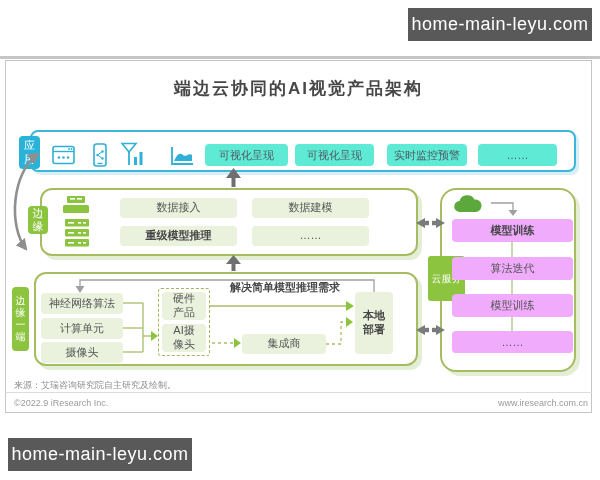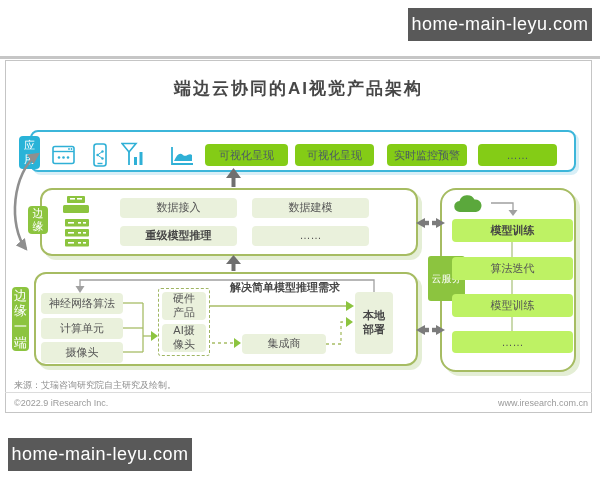--- a/index.html
+++ b/index.html
@@ -5,27 +5,27 @@
   html,body{margin:0;padding:0;background:#fff;}
   body{width:600px;height:480px;position:relative;overflow:hidden;
        font-family:"Liberation Sans","DejaVu Sans",sans-serif;color:#4a4a4a;}
   .abs{position:absolute;box-sizing:border-box;}
   .wm{background:#595959;color:#fff;display:flex;align-items:center;justify-content:center;
       font-size:18px;letter-spacing:.5px;}
   .card{background:#fff;border:1px solid #c5c5c5;}
   .title{text-align:center;font-size:17px;font-weight:bold;color:#474747;letter-spacing:2px;}
   .row-app{border:2px solid #3cb6da;border-radius:8px;background:#fff;
            box-shadow:3px 3px 0 #d8eff7;}
-  .bluebox{background:#84cc16;border-radius:4px;display:flex;align-items:center;justify-content:center;
+  .bluebox{background:#5eead4;border-radius:4px;display:flex;align-items:center;justify-content:center;
            font-size:11px;color:#4b5a63;}
   .greenframe{border:2px solid #a6bc62;border-radius:12px;background:#fff;
               box-shadow:4px 4px 0 #e4eed5;}
   .gbox{background:#eaf1dc;border-radius:4px;display:flex;align-items:center;justify-content:center;
         font-size:11px;color:#555;text-align:center;line-height:1.25;}
-  .cbox{background:#bef264;border-radius:4px;display:flex;align-items:center;justify-content:center;
+  .cbox{background:#f0abfc;border-radius:4px;display:flex;align-items:center;justify-content:center;
         font-size:11px;color:#555;}
   .bold{font-weight:bold;color:#454545;}
   .badge{color:#fff;display:flex;align-items:center;justify-content:center;text-align:center;
          border-radius:4px;word-break:break-all;line-height:1.2;padding:2px 0;}
   .badge-blue{background:#29b3d8;font-size:11px;}
   .badge-green{background:#8cc43f;font-size:11px;}
   .dashedbox{border:1px dashed #9fb662;border-radius:3px;background:#fff;}
   .note{font-size:11px;font-weight:bold;color:#474747;text-align:center;}
   .src{font-size:9px;color:#8f8f8f;}
   .copy{font-size:9px;color:#9a9a9a;}
@@ -144,21 +144,21 @@
     <span>数据建模</span>
   </div>
 <div class="abs gbox bold" style="left:120px;top:226px;width:117px;height:20px;">
     <span>重级模型推理</span>
   </div>
 <div class="abs gbox" style="left:252px;top:226px;width:117px;height:20px;">
     <span>……</span>
   </div>
 
 <div class="abs greenframe" style="left:34px;top:272px;width:384px;height:94px;"></div>
-<div class="abs badge badge-green" style="left:12px;top:287px;width:17px;height:64px;font-size:13px;">
+<div class="abs badge badge-green" style="left:12px;top:287px;width:17px;height:64px;font-size:10px;">
     <span>边缘一端</span>
   </div>
 
 <div class="abs gbox" style="left:41px;top:293px;width:82px;height:21px;">
     <span>神经网络算法</span>
   </div>
 <div class="abs gbox" style="left:41px;top:318px;width:82px;height:21px;">
     <span>计算单元</span>
   </div>
 <div class="abs gbox" style="left:41px;top:342px;width:82px;height:21px;text-align:center;">

